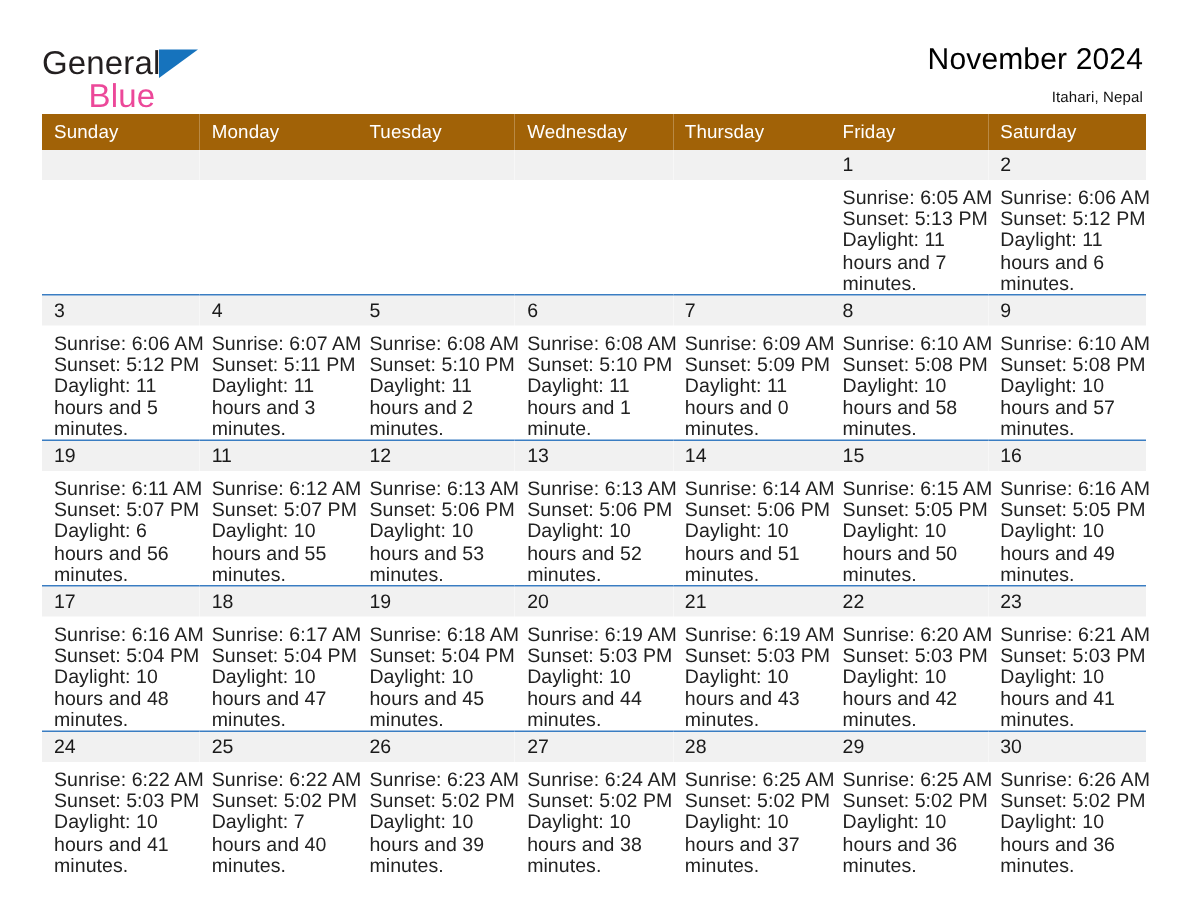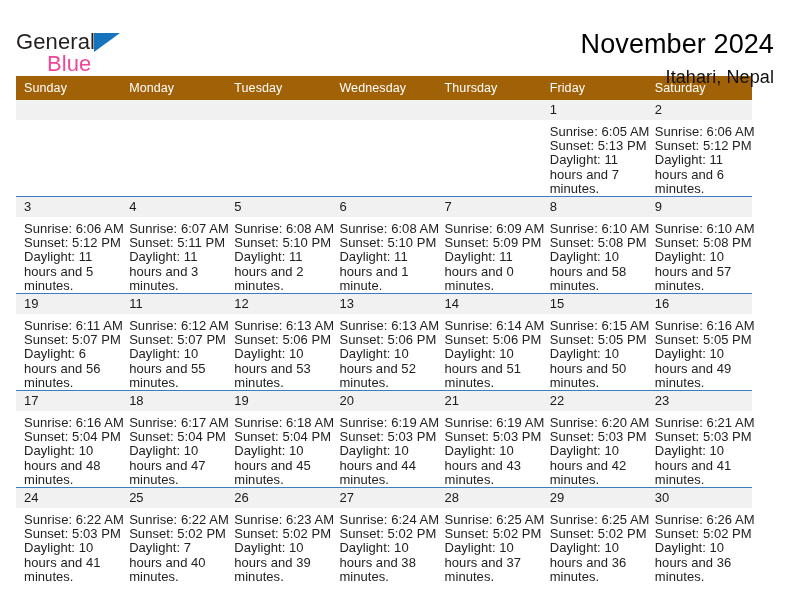--- a/index.html
+++ b/index.html
@@ -12,21 +12,21 @@
     height: 612px;
     font-family: "Liberation Sans", sans-serif;
     color: #1a1a1a;
     overflow: hidden;
   }
   .page {
     position: relative;
     width: 792px;
     height: 612px;
     box-sizing: border-box;
-    padding: 0 16px;
+    padding: 0 28px;
   }
 
   
   .top-bar {
     display: flex;
     align-items: flex-start;
     justify-content: space-between;
     padding-top: 30px;
     height: 72px;
     box-sizing: border-box;
@@ -61,28 +61,28 @@
     top: 23px;
     font-size: 22px;
     color: #ec4899;
     letter-spacing: .1px;
   }
   .title-block {
     text-align: right;
     padding-right: 2px;
   }
   .cal-title {
-    font-size: 27px;
+    font-size: 20px;
     font-weight: normal;
     color: #000;
     line-height: 1.05;
     letter-spacing: .1px;
   }
   .cal-subtitle {
-    font-size: 18px;
+    font-size: 10px;
     color: #111;
     margin-top: 9px;
     letter-spacing: .1px;
   }
 
   
   .calendar {
     width: 736px;
     border-collapse: collapse;
     table-layout: fixed;

